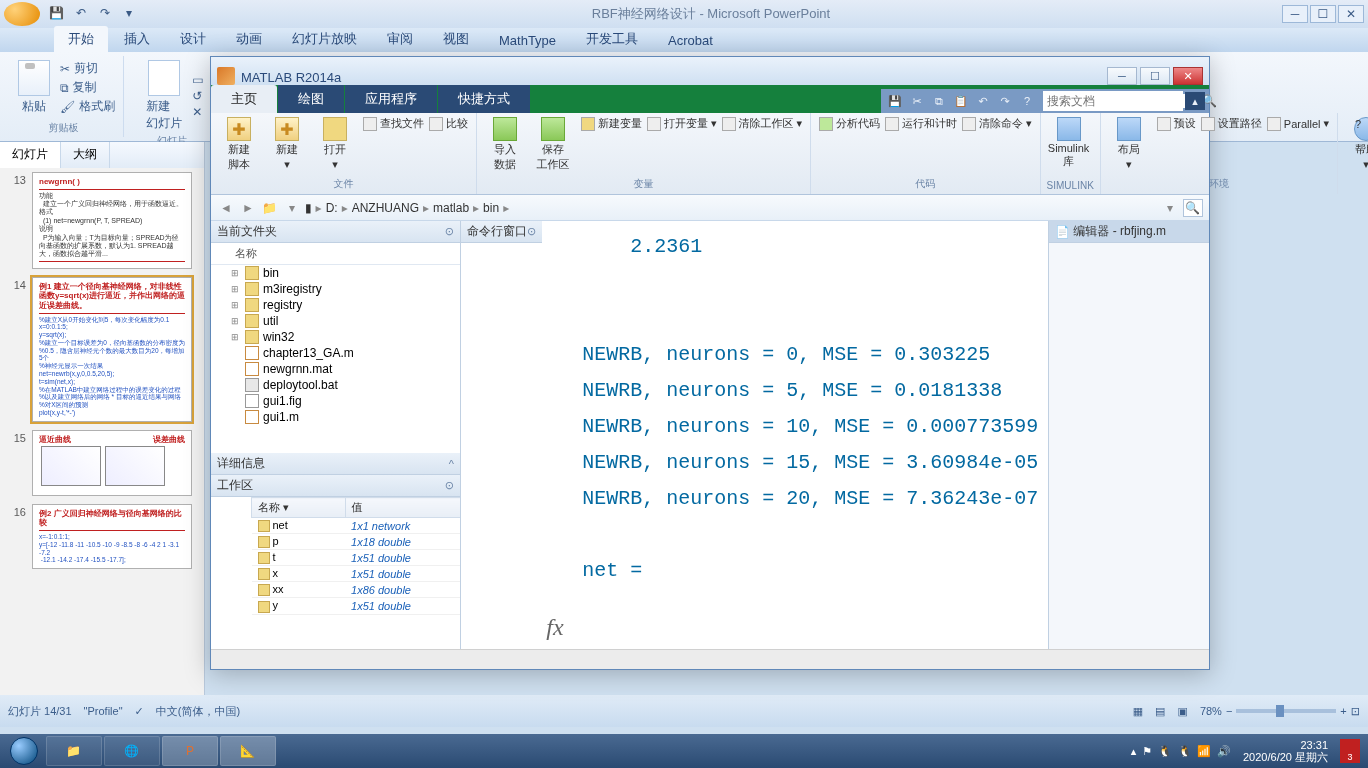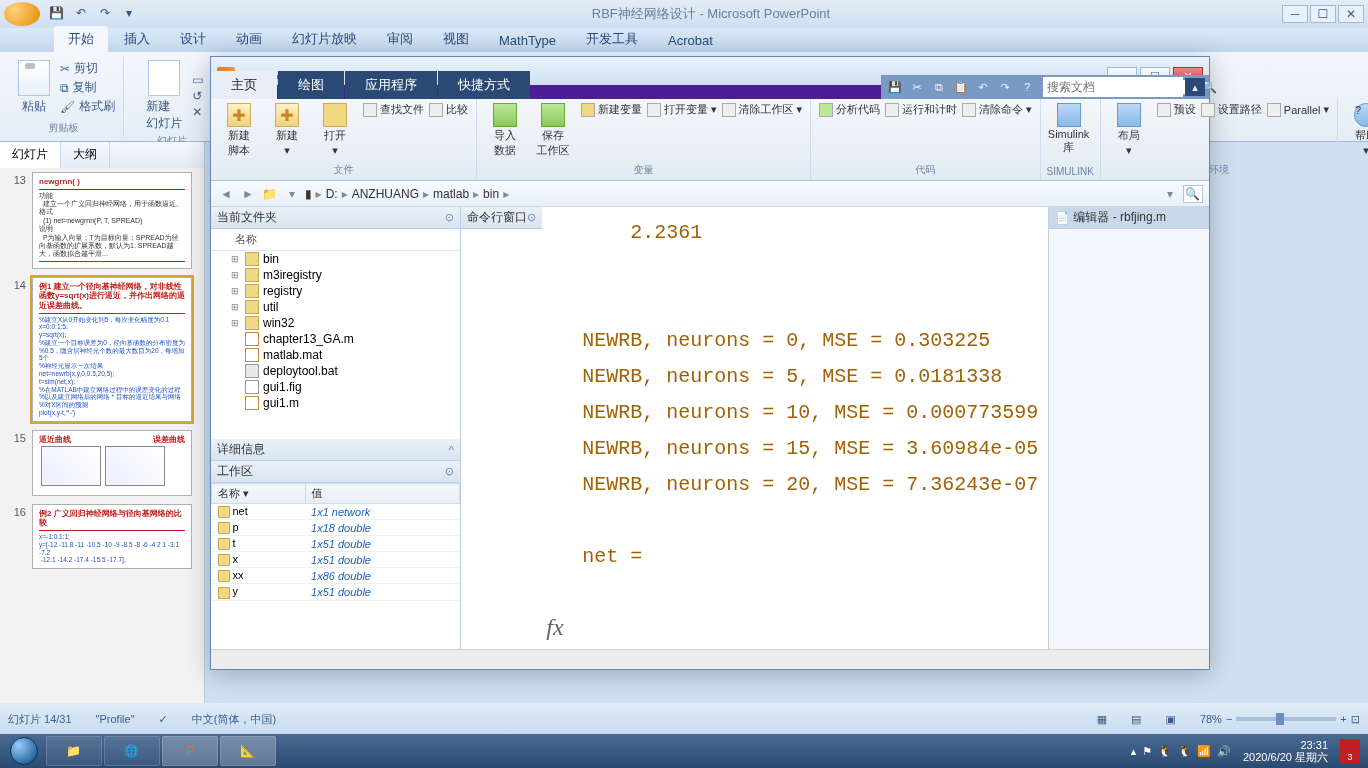--- a/index.html
+++ b/index.html
@@ -34,35 +34,35 @@
 .thumbs { overflow:auto; height:calc(100% - 26px); padding:4px 8px; }
 .thumb-row { display:flex; gap:6px; margin-bottom:8px; }
 .thumb-num { width:18px; color:#5a5a5a; font-size:11px; text-align:right; padding-top:2px;}
 .thumb { width:160px; background:#fff; border:1px solid #b0b0b0; padding:4px 6px; font-size:7px; color:#333; line-height:1.2;}
 .thumb.sel { outline:2px solid #d8a23a; }
 .thumb .red { color:#c02020; font-weight:bold; font-size:8px;}
 .thumb .blue { color:#2050c0; }
 .thumb hr { border:none; border-top:1px solid #c02020; margin:2px 0;}
 .thumb .chart { width:60px;height:40px;border:1px solid #888;display:inline-block;margin:2px;background:linear-gradient(45deg,#eef,#fff);}
 
-.ppt-status { position:absolute; bottom:0; left:0; right:0; height:24px; background:linear-gradient(#e0ebf7,#c8dbef); display:flex; align-items:center; padding:16px 8px; font-size:11px; color:#3b5d8a; gap:24px; }
+.ppt-status { position:absolute; bottom:8px; left:0; right:0; height:24px; background:linear-gradient(#e0ebf7,#c8dbef); display:flex; align-items:center; padding:16px 8px; font-size:11px; color:#3b5d8a; gap:12px; }
 .ppt-status .spacer{flex:1;}
 .ppt-status .zoom { display:flex; align-items:center; gap:4px;}
 .ppt-status .slider { width:100px;height:4px;background:#a8c0dc;position:relative;}
 .ppt-status .slider::after{content:"";position:absolute;left:40%;top:-4px;width:8px;height:12px;background:#6a90c0;}
 
 
 .matlab-win { position:absolute; top:56px; left:210px; width:1000px; height:614px; background:#f0f0f0; border:1px solid #6088b8; box-shadow:0 4px 24px rgba(0,0,0,.25); display:flex; flex-direction:column; }
 .ml-title { height:28px; background:linear-gradient(#eaf2fb,#cfe0f2); display:flex; align-items:flex-end; padding:0 6px; }
 .ml-title .mlicon { width:18px;height:18px;background:linear-gradient(135deg,#d97828,#f0b060);margin-right:6px;border-radius:2px;}
 .ml-title .t { flex:1; font-size:13px; color:#2a4a7a; }
 .ml-title .wbtns { display:flex; gap:3px; }
 .ml-title .wbtns div { width:30px; height:18px; border:1px solid #a5b8d0; background:linear-gradient(#f7fafd,#dce8f4); display:flex; align-items:center; justify-content:center; font-size:11px; color:#3a5a85;}
 .ml-title .wbtns div.close { background:linear-gradient(#e88,#c33); color:#fff; border-color:#a33;}
-.ml-toolstrip-tabs { height:14px; background:#4c1d95; display:flex; align-items:flex-end;justify-content:flex-end; }
+.ml-toolstrip-tabs { height:28px; background:#15803d; display:flex; align-items:flex-end;justify-content:flex-end; }
 .ml-toolstrip-tabs .tab { padding:5px 20px; color:#fff; font-size:13px; background:#2a4a75; margin-right:1px; cursor:default;}
 .ml-toolstrip-tabs .tab.active { background:#e8eef5; color:#222; border-radius:3px 3px 0 0;}
 .ml-toolstrip-tabs .qatr { margin-left:auto; display:flex; align-items:center; background:#7a9ac4; height:24px; padding:0 4px; gap:2px;}
 .ml-toolstrip-tabs .qatr .qb { width:20px;height:18px;display:flex;align-items:center;justify-content:center;color:#eaf0f8;font-size:11px;}
 .ml-toolstrip-tabs .search { background:#fff; height:20px; width:140px; display:flex; align-items:center; padding:0 4px; margin-left:4px; color:#888;}
 .ml-toolstrip-tabs .search input { border:none; outline:none; flex:1; font-size:12px;}
 .ml-ribbon { height:82px; background:linear-gradient(#f4f7fb,#e2eaf3); border-bottom:1px solid #b0c4dc; display:flex; font-size:11px; color:#333; }
 .ml-ribbon .grp { border-right:1px solid #cfdcec; padding:2px 6px; display:flex; flex-direction:column; }
 .ml-ribbon .grp .body { flex:1; display:flex; gap:4px; align-items:flex-start;}
 .ml-ribbon .grp .ft { text-align:center; font-size:10px; color:#6a84a6; padding:1px 0;}
@@ -90,29 +90,29 @@
 .ml-files { flex:0 0 210px; overflow:auto; font-size:12px; }
 .ml-files .hdr { display:flex; padding:3px 8px; border-bottom:1px solid #e0e8f2; color:#555; font-size:11px;}
 .ml-files .row { display:flex; align-items:center; padding:1px 4px 1px 20px; gap:4px;}
 .ml-files .row .exp { width:10px; color:#888; font-size:9px;}
 .ml-files .row .fi { width:14px;height:14px; background:#f0d880; border:1px solid #c8a850;}
 .ml-files .row .fi.m { background:#fff; border:1px solid #c88a40; position:relative;}
 .ml-files .row .fi.bat { background:#e8e8e8; border:1px solid #999;}
 .ml-files .row .fi.fig { background:#fff; border:1px solid #999;}
 .ml-details { flex:0 0 22px; }
 .ml-ws { flex:1; overflow:auto; font-size:12px;}
-.ml-ws table { width:100%; border-collapse:collapse; font-size:11px;}
+.ml-ws table { width:100%; border-collapse:collapse; font-size:11px;margin-left:40px;}
 .ml-ws th { text-align:left; padding:2px 6px; background:linear-gradient(#f5f8fc,#e8eef6); border:1px solid #d0dcea; font-weight:normal; color:#333;}
 .ml-ws td { padding:1px 6px; border-bottom:1px solid #f0f0f0;}
 .ml-ws td .vi { display:inline-block;width:12px;height:12px;background:#f0d880;border:1px solid #c8a850;margin-right:3px;vertical-align:middle;}
 .ml-ws td.val { color:#1a60b8; font-style:italic;}
 
 .ml-center { flex:1; display:flex; flex-direction:row; border-right:1px solid #c0d0e2; min-width:0;}
 .cmdwin { flex:1; position:relative; overflow:hidden;}
-.cmdwin .content { font-family:"SimSun","Courier New",monospace; font-size:20px; line-height:1.8; color:#a16207; padding:8px 20px 8px 40px; white-space:pre; overflow:auto; height:100%;}
+.cmdwin .content { font-family:"SimSun","Courier New",monospace; font-size:20px; line-height:1.8; color:#0369a1; padding:8px 20px 8px 40px; white-space:pre; overflow:auto; height:100%;}
 .cmdwin .fx { position:absolute; left:4px; bottom:8px; font-family:"Times New Roman",serif; font-style:italic; font-size:24px; color:#666;}
 .cmdwin-scroll { height:18px; background:#f0f0f0; border-top:1px solid #d0d0d0;}
 
 .ml-right { width:160px; background:#f4f7fb;}
 .ml-right .panel-hd { background:#d8e4f1;}
 
 .ml-bottom-scroll { height:20px; background:#ececec; border-top:1px solid #d0d0d0;}
 
 
 .taskbar { position:absolute; bottom:0; left:0; right:0; height:34px; background:linear-gradient(#4a6a92,#2a4a72); display:flex; align-items:center; padding:0 4px; gap:2px;}
@@ -470,21 +470,21 @@
               <span>win32</span>
             </div>
             <div class="row">
               <span class="exp"></span>
               <span class="fi m"></span>
               <span>chapter13_GA.m</span>
             </div>
             <div class="row">
               <span class="exp"></span>
               <span class="fi m"></span>
-              <span>matlab.mat</span>
+              <span>newgrnn.mat</span>
             </div>
             <div class="row">
               <span class="exp"></span>
               <span class="fi bat"></span>
               <span>deploytool.bat</span>
             </div>
             <div class="row">
               <span class="exp"></span>
               <span class="fi fig"></span>
               <span>gui1.fig</span>

